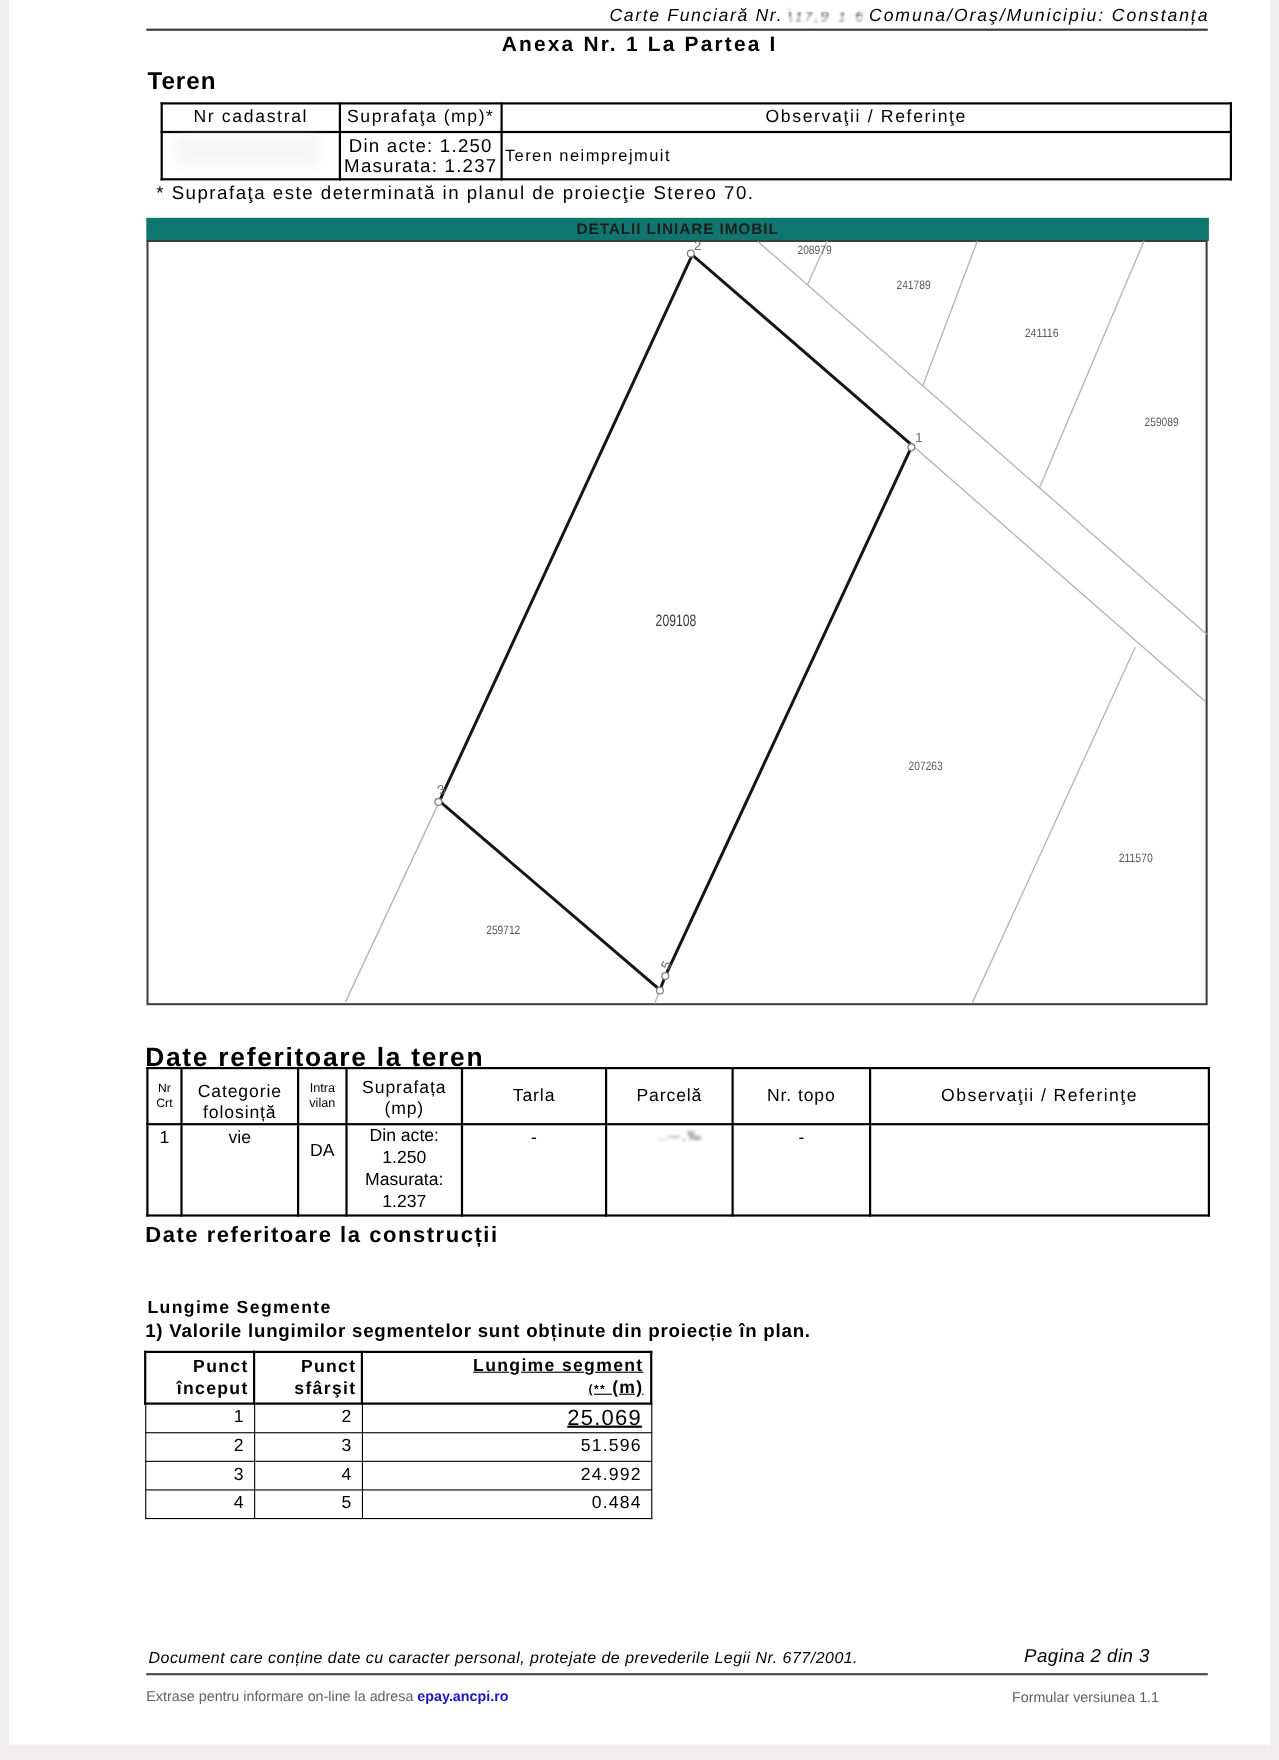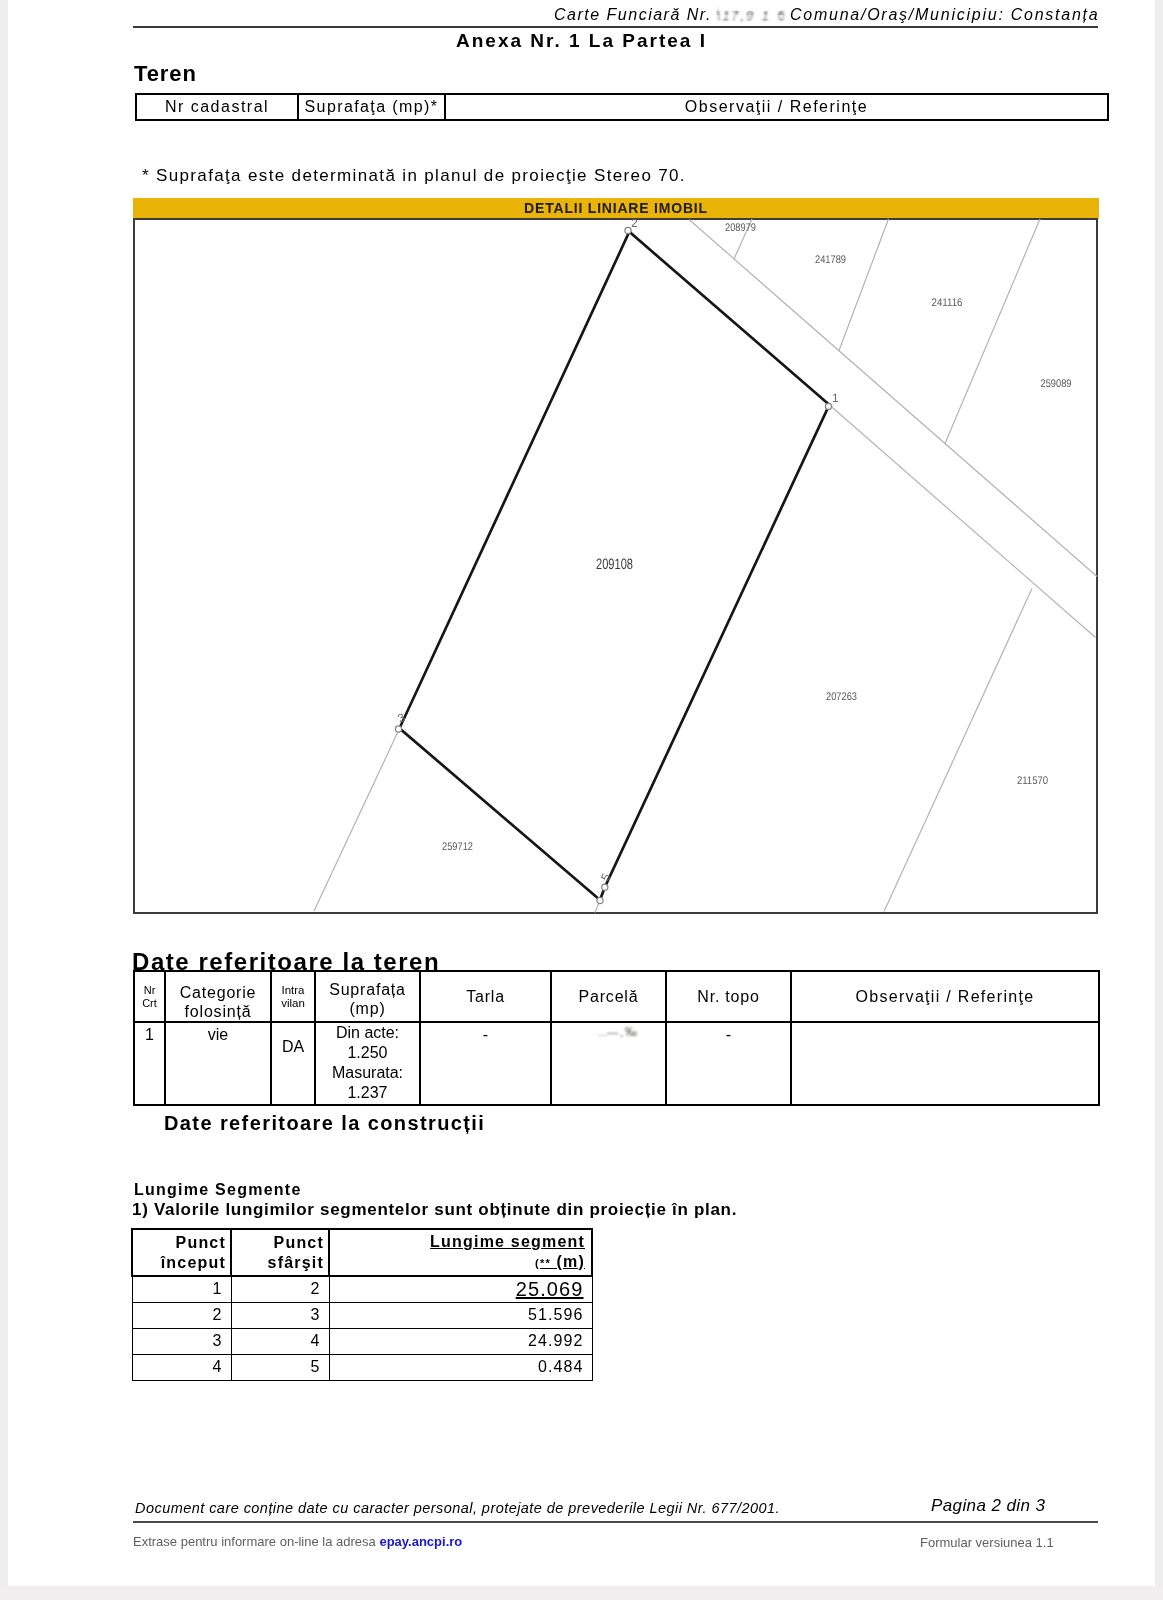--- a/index.html
+++ b/index.html
@@ -23,33 +23,41 @@
 <div class="abs" style="left:714px;top:15px;width:78px;height:4px;background:rgba(255,255,255,0.45);"></div>
 
 <div class="abs" style="left:790px;top:6px;font-style:italic;font-size:16px;letter-spacing:1.75px;white-space:nowrap;">Comuna/Oraş/Municipiu: Constanța</div>
 
 <div class="abs" style="left:133px;top:26px;width:965px;height:2px;background:#3a3a3a;"></div>
 
 <div class="abs" style="left:0;top:30px;width:1163px;text-align:center;font-weight:bold;font-size:19px;letter-spacing:2px;">Anexa Nr. 1 La Partea I</div>
 
 <div class="abs" style="left:134px;top:61px;font-weight:bold;font-size:22px;letter-spacing:0.9px;">Teren</div>
 
-<table class="abs" style="left:135px;top:93px;border-collapse:collapse;table-layout:fixed;" cellspacing="0">
+<table class="abs" style="left:146px;top:93px;border-collapse:collapse;table-layout:fixed;" cellspacing="0">
   <tbody>
       <tr style="height:26px;">
     <td style="width:160px;border:2.5px solid #000;text-align:center;font-size:16px;letter-spacing:1.5px;padding:0;">Nr cadastral</td>
     <td style="width:145px;border:2.5px solid #000;text-align:center;font-size:16px;letter-spacing:1.4px;padding:0;">Suprafaţa (mp)*</td>
     <td style="width:661px;border:2.5px solid #000;text-align:center;font-size:16px;letter-spacing:1.5px;padding:0;">Observaţii / Referinţe</td>
   </tr>
+  <tr style="height:43px;">
+    <td style="border:2.5px solid #000;padding:0;position:relative;">
+
+      <div style="position:absolute;left:12px;top:3px;width:130px;height:26px;background:#eaeaea;filter:blur(5px);opacity:0.45;"></div>
+    </td>
+    <td style="border:2.5px solid #000;text-align:center;font-size:17px;line-height:17.5px;padding:0;letter-spacing:1.1px;">Din acte: 1.250<br>Masurata: 1.237</td>
+    <td style="border:2.5px solid #000;font-size:15px;padding:0 0 0 2px;letter-spacing:1.3px;">Teren neimprejmuit</td>
+  </tr>
 </tbody>
   </table>
 
 <div class="abs" style="left:142px;top:166px;font-size:17px;letter-spacing:1.35px;">* Suprafaţa este determinată in planul de proiecţie Stereo 70.</div>
 
-<div class="abs" style="left:133px;top:198px;width:966px;height:21px;background:#eab308;text-align:center;font-weight:bold;font-size:14px;line-height:21px;letter-spacing:0.8px;color:#1d1d1d;">DETALII LINIARE IMOBIL</div>
+<div class="abs" style="left:133px;top:198px;width:966px;height:21px;background:#0f766e;text-align:center;font-weight:bold;font-size:14px;line-height:21px;letter-spacing:0.8px;color:#1d1d1d;">DETALII LINIARE IMOBIL</div>
 
 <svg class="abs" style="left:133px;top:218px;text-rendering:geometricPrecision;" width="965" height="696" viewBox="0 0 965 696">
 
   <rect x="1" y="1" width="963" height="694" fill="#ffffff" stroke="#3c3c3c" stroke-width="2"></rect>
 
   <line x1="556" y1="1.5" x2="964" y2="358.5" stroke="#b3b3b3" stroke-width="1.2"></line>
 
   <line x1="696.5" y1="187" x2="962.5" y2="419.5" stroke="#b3b3b3" stroke-width="1.2"></line>
 
   <line x1="619" y1="1" x2="601" y2="41" stroke="#b3b3b3" stroke-width="1.2"></line>
@@ -124,21 +132,21 @@
     <td style="border:2px solid #000;vertical-align:top;padding:0;position:relative;">
 
       <div style="position:absolute;left:46px;top:2px;width:62px;height:16px;font-size:11px;color:#5d564d;filter:blur(1.3px);white-space:nowrap;overflow:hidden;"><span style="font-size:9px;">…</span>— <span style="font-size:8px;">„</span> <span style="font-size:12px;">‰</span></div>
     </td>
     <td style="border:2px solid #000;text-align:center;vertical-align:top;font-size:16px;padding-top:3px;">-</td>
     <td style="border:2px solid #000;padding:0;"></td>
   </tr>
 </tbody>
   </table>
 
-<div class="abs" style="left:132px;top:1112px;font-weight:bold;font-size:20px;letter-spacing:1.4px;margin-left:32px;">Date referitoare la construcții</div>
+<div class="abs" style="left:132px;top:1112px;font-weight:bold;font-size:20px;letter-spacing:1.4px;">Date referitoare la construcții</div>
 
 <div class="abs" style="left:134px;top:1181px;font-weight:bold;font-size:16px;letter-spacing:1.25px;">Lungime Segmente</div>
 
 <div class="abs" style="left:132px;top:1200px;font-weight:bold;font-size:17px;letter-spacing:0.7px;">1) Valorile lungimilor segmentelor sunt obținute din proiecție în plan.</div>
 
 <table class="abs" style="left:131px;top:1228px;border-collapse:collapse;table-layout:fixed;" cellspacing="0">
   <tbody>
       <tr style="height:47px;">
     <td style="width:93px;border:2.5px solid #000;text-align:right;font-weight:bold;font-size:16px;line-height:20px;letter-spacing:1.2px;padding:0 4px 0 0;">Punct<br>început</td>
     <td style="width:92px;border:2.5px solid #000;text-align:right;font-weight:bold;font-size:16px;line-height:20px;letter-spacing:1.2px;padding:0 4px 0 0;">Punct<br>sfârşit</td>

